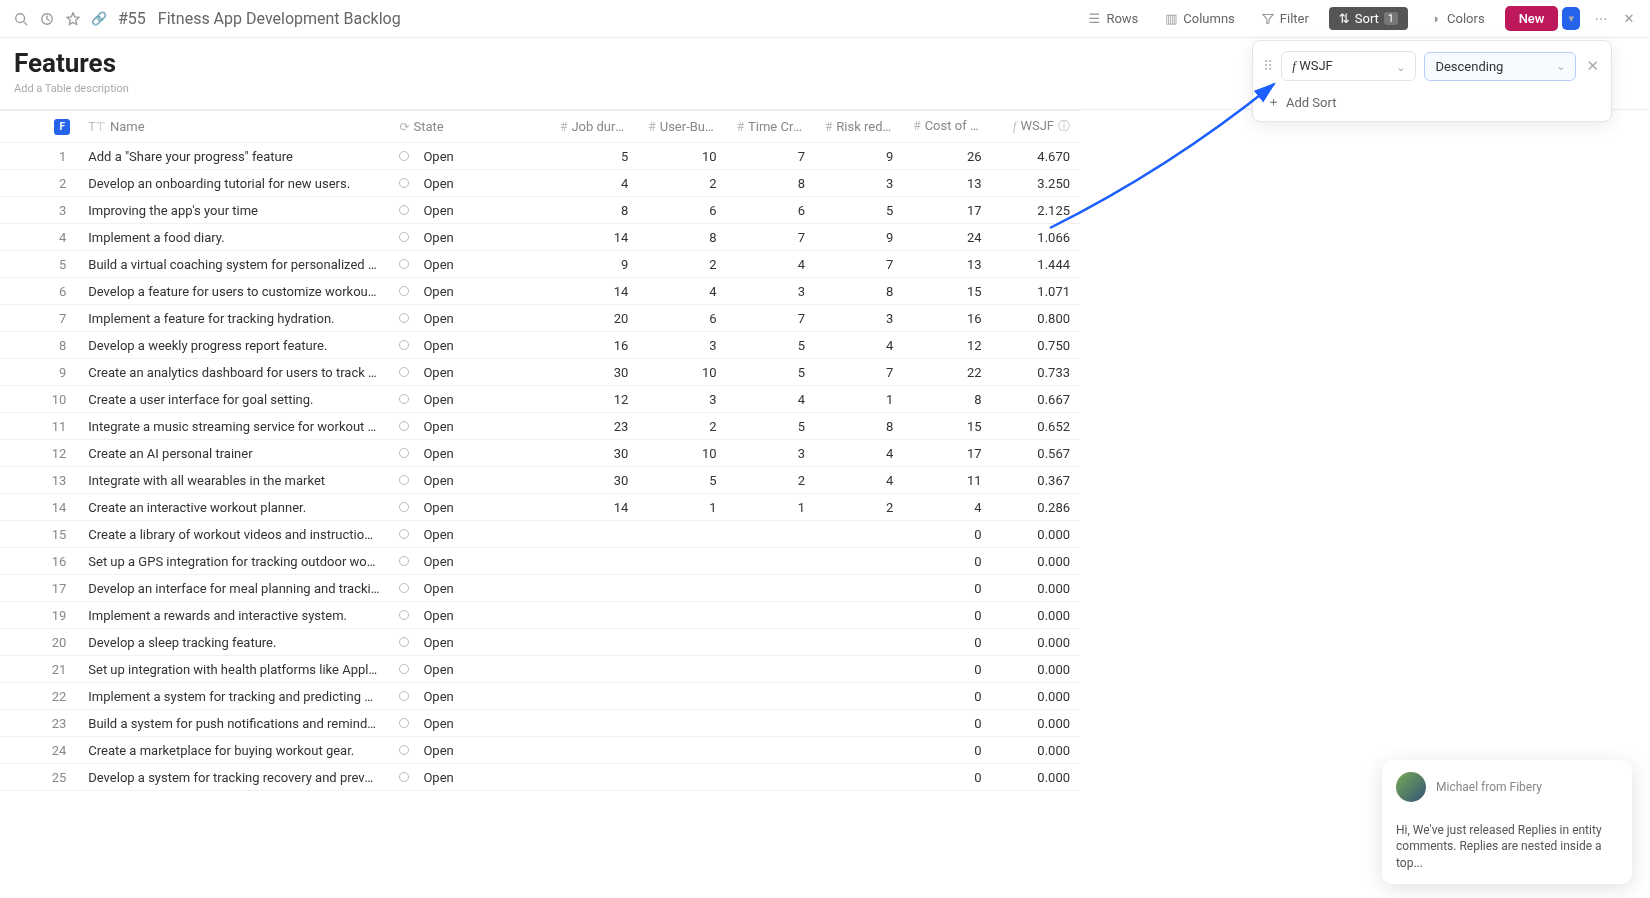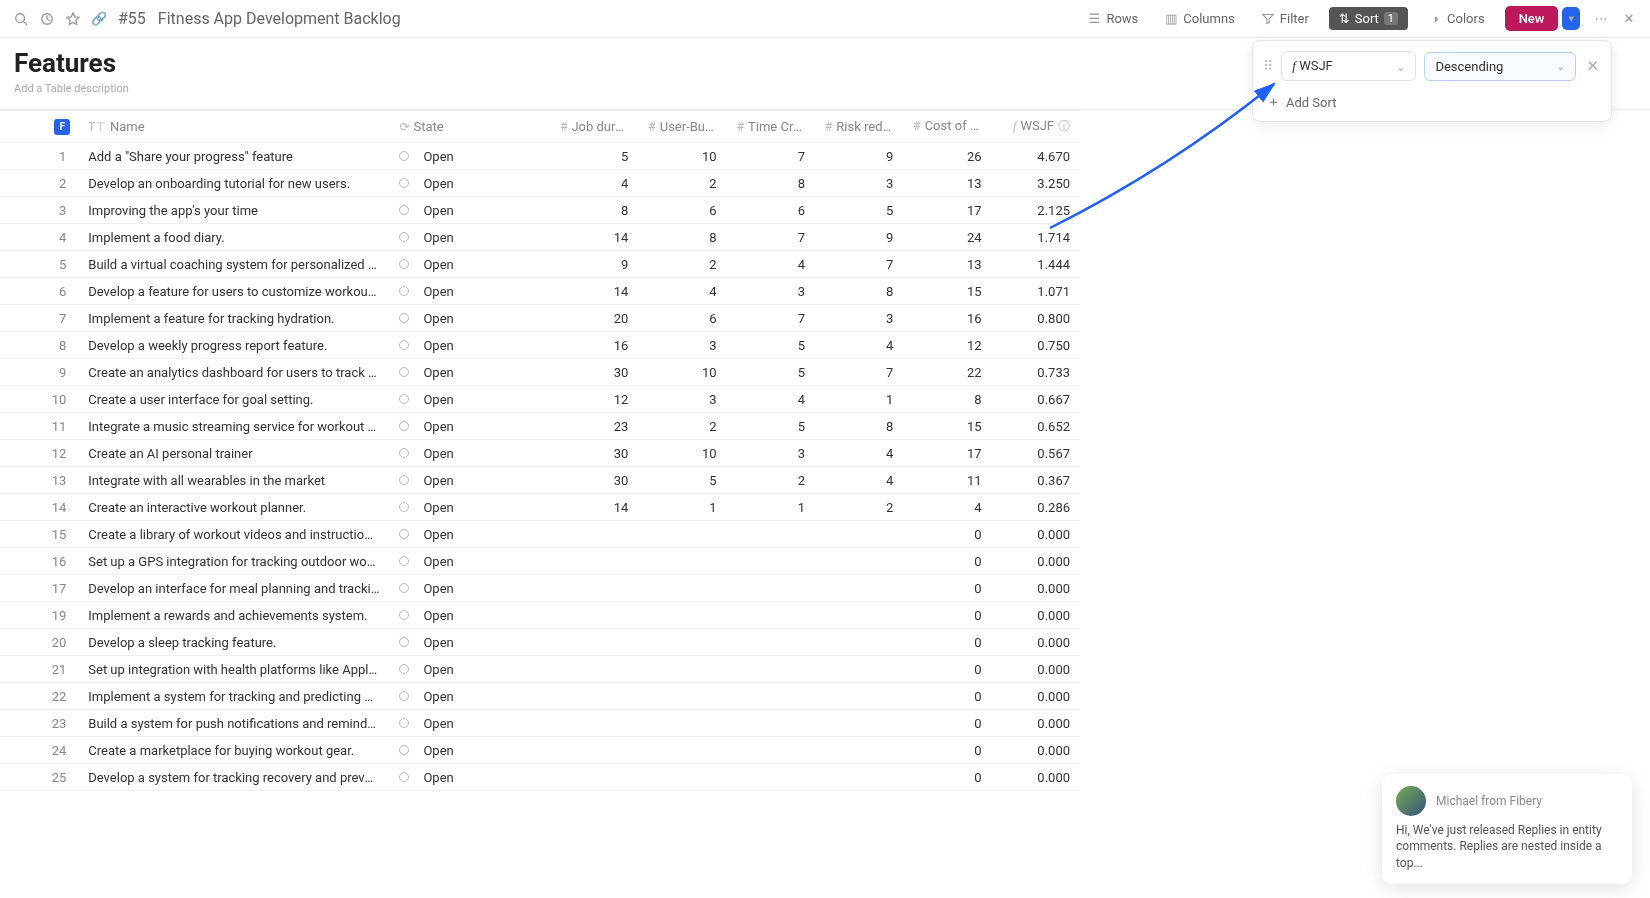--- a/index.html
+++ b/index.html
@@ -32,21 +32,21 @@
   th.num,td.num{text-align:right}
   td.rownum{text-align:right;color:#888;width:70px;padding-right:12px}
   th.rownum{text-align:right;padding-right:8px}
   .f-badge{display:inline-flex;width:16px;height:16px;background:#2563eb;color:#fff;border-radius:3px;align-items:center;justify-content:center;font-size:10px;font-weight:700}
   .state-cell{display:flex;align-items:center;gap:14px}
   .state-dot{width:10px;height:10px;border:1.5px solid #bbb;border-radius:50%}
   .col-ico{color:#bbb;font-size:12px;margin-right:4px}
   .info-ico{color:#bbb;font-size:12px;margin-left:4px}
   .chev{color:#aaa;font-size:11px}
   .chat-widget{position:fixed;right:18px;bottom:14px;width:250px;background:#fff;border-radius:10px;box-shadow:0 4px 20px rgba(0,0,0,.12);padding:12px 14px;font-size:12px}
-  .chat-head{display:flex;align-items:center;gap:10px;margin-bottom:6px}
+  .chat-head{display:flex;align-items:center;gap:10px;margin-bottom:20px}
   .avatar{width:30px;height:30px;border-radius:50%;background:linear-gradient(135deg,#7a5,#357);}
   .chat-name{color:#888;font-size:12px}
   .chat-body{color:#555;line-height:1.4}
   .fx{font-style:italic;font-family:serif}
 </style>
 </head>
 <body>
 
 <div class="topbar">
   <div class="topbar-left">
@@ -221,21 +221,21 @@
             <span class="state-cell">
               <span class="state-dot"></span>
               <span>Open</span>
             </span>
           </td>
           <td class="num">14</td>
           <td class="num">8</td>
           <td class="num">7</td>
           <td class="num">9</td>
           <td class="num">24</td>
-          <td class="num">1.714</td>
+          <td class="num">1.066</td>
         </tr>
         <tr>
           <td class="rownum">5</td>
           <td>Build a virtual coaching system for personalized feedback.</td>
           <td>
             <span class="state-cell">
               <span class="state-dot"></span>
               <span>Open</span>
             </span>
           </td>
@@ -433,21 +433,21 @@
           </td>
           <td class="num"></td>
           <td class="num"></td>
           <td class="num"></td>
           <td class="num"></td>
           <td class="num">0</td>
           <td class="num">0.000</td>
         </tr>
         <tr>
           <td class="rownum">19</td>
-          <td>Implement a rewards and achievements system.</td>
+          <td>Implement a rewards and interactive system.</td>
           <td>
             <span class="state-cell">
               <span class="state-dot"></span>
               <span>Open</span>
             </span>
           </td>
           <td class="num"></td>
           <td class="num"></td>
           <td class="num"></td>
           <td class="num"></td>

